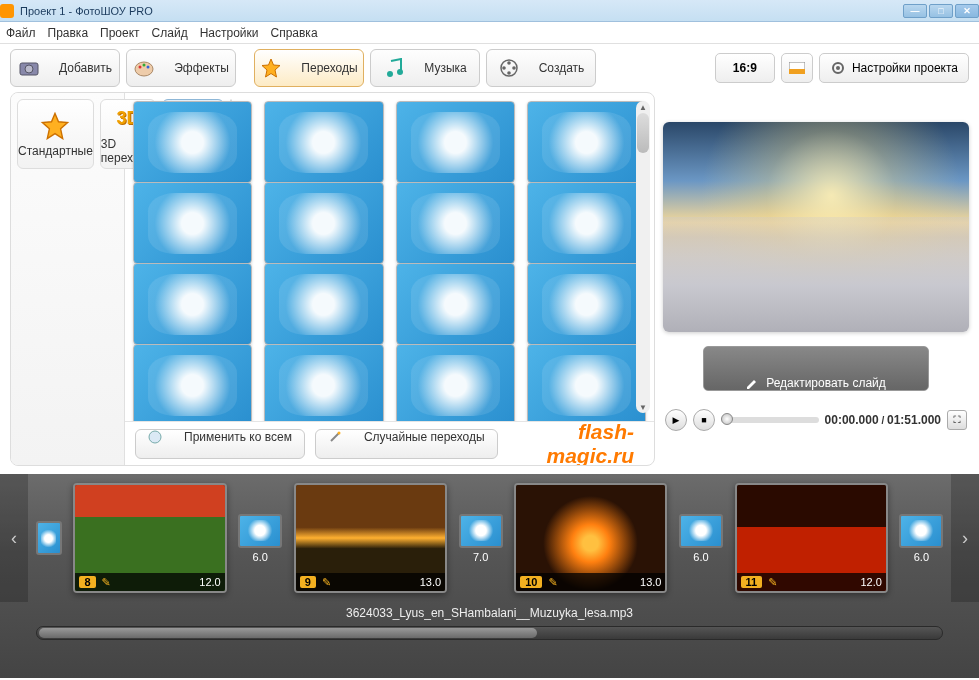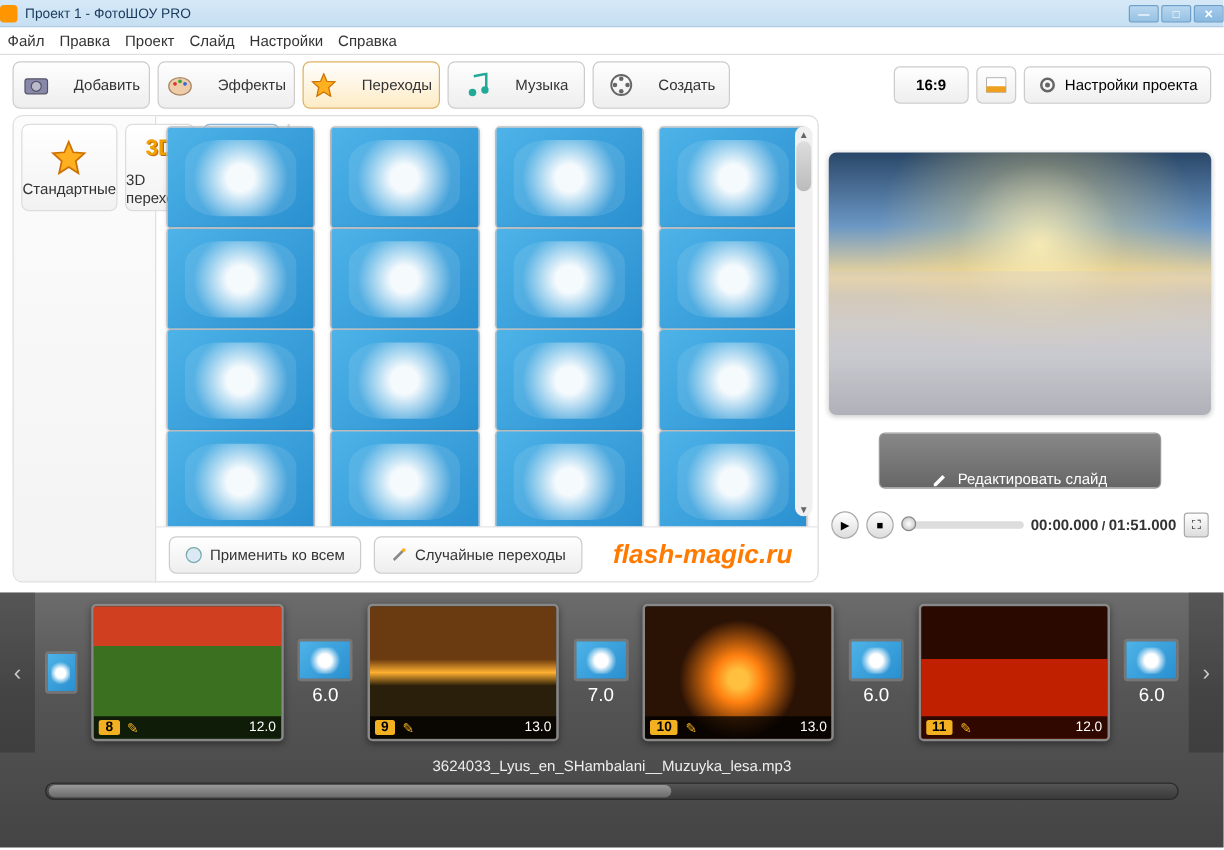--- a/index.html
+++ b/index.html
@@ -12,21 +12,21 @@
 .titlebar .winbtn { width: 24px; height: 14px; margin-left: 2px; background: linear-gradient(#b9d7ef,#96c1e3); border: 1px solid #6fa0c9; border-radius: 2px; display: flex; align-items: center; justify-content: center; color: #fff; font-size: 9px; cursor: pointer; font-weight: bold; }
 .titlebar .winbtn.close { background: linear-gradient(#a5caec,#88b8df); }
 
 
 .menubar { height: 22px; background: #fff; display: flex; align-items: center; padding: 0 6px; gap: 12px; border-bottom: 1px solid #e0e0e0; }
 .menubar .menuitem { color: #333; cursor: pointer; font-size: 12px; }
 
 
 .toolbar-row { height: 48px; background: #fff; display: flex; align-items: center; padding: 6px 10px; gap: 6px; }
 .tab-btn { height: 38px; min-width: 110px; border: 1px solid #ccc; border-radius: 6px; background: linear-gradient(#fefefe,#eee); display: flex; align-items: center; justify-content: center; gap: 19px; cursor: pointer; color: #333; }
-.tab-btn.active { background: linear-gradient(#fff,#fdebc5); border-color: #e0b060; }
+.tab-btn.active { background: linear-gradient(#fff,#fdebc5); border-color: #e0b060; margin-left: 12px; }
 .tab-btn .ticon { width: 22px; height: 22px; display: flex; align-items: center; justify-content: center; }
 .spacer { flex: 1; }
 .aspect { height: 30px; width: 60px; border: 1px solid #ccc; border-radius: 5px; background: linear-gradient(#fff,#eee); display: flex; align-items: center; justify-content: center; font-weight: bold; cursor: pointer; }
 .small-btn { height: 30px; width: 32px; border: 1px solid #ccc; border-radius: 5px; background: linear-gradient(#fff,#eee); display: flex; align-items: center; justify-content: center; cursor: pointer; }
 .proj-settings { height: 30px; padding: 0 10px; border: 1px solid #ccc; border-radius: 5px; background: linear-gradient(#fff,#eee); display: flex; align-items: center; gap: 6px; cursor: pointer; }
 
 
 .content { display: flex; height: 382px; padding: 0 10px 8px 10px; gap: 8px; }
 .left-panel { flex: 1; border: 1px solid #ddd; border-radius: 8px; display: flex; overflow: hidden; background: #fff; }
 .category-sidebar { width: 114px; background: linear-gradient(#fcfcfc,#f3f3f3); border-right: 1px solid #e0e0e0; display: flex; flex-direction: row; padding: 6px; gap: 6px; }
@@ -39,21 +39,21 @@
 .gallery { flex: 1; padding: 8px; display: grid; grid-template-columns: repeat(4, 1fr); gap: 12px; overflow: hidden; position: relative; }
 .gallery-scroll { position: absolute; right: 4px; top: 8px; bottom: 8px; width: 14px; background: #f0f0f0; border-radius: 7px; }
 .gallery-scroll .thumb-sc { position: absolute; top: 12px; left: 1px; right: 1px; height: 40px; background: linear-gradient(#ddd,#bbb); border-radius: 6px; }
 .gallery-scroll .arr { position: absolute; left: 0; right: 0; height: 12px; display: flex; align-items: center; justify-content: center; font-size: 8px; color: #666; }
 .gallery-scroll .arr.up { top: 0; }
 .gallery-scroll .arr.down { bottom: 0; }
 .thumb { aspect-ratio: 1.45; border: 1px solid #bbb; border-radius: 4px; background: linear-gradient(135deg,#4db3e8,#2a8fcf); box-shadow: 0 1px 3px rgba(0,0,0,0.15); position: relative; overflow: hidden; cursor: pointer; }
 .thumb::after { content: ''; position: absolute; inset: 12%; background: radial-gradient(circle at 50% 50%, rgba(255,255,255,0.95) 20%, rgba(255,255,255,0.1) 70%); border-radius: 30%; }
 
 .gallery-footer { height: 44px; border-top: 1px solid #e5e5e5; display: flex; align-items: center; padding: 0 10px; gap: 10px; }
-.gbtn { height: 30px; padding: 0 12px; border: 1px solid #ccc; border-radius: 6px; background: linear-gradient(#fff,#eee); display: flex; align-items: center; gap: 6px; cursor: pointer; color: #333; }
+.gbtn { height: 30px; padding: 0 12px; border: 1px solid #ccc; border-radius: 6px; background: linear-gradient(#fff,#eee); display: flex; align-items: flex-start; gap: 22px; cursor: pointer; color: #333; }
 .watermark { flex: 1; text-align: right; font-weight: bold; font-style: italic; color: #ff7a00; font-size: 21px; padding-right: 10px; }
 
 
 .right-panel { width: 306px; display: flex; flex-direction: column; gap: 8px; }
 .preview { height: 210px; border-radius: 6px; background: linear-gradient(180deg,#2a4768 0%,#6b97c4 28%,#f3d89a 48%,#e0cba0 55%,#f0f0f0 100%); position: relative; overflow: hidden; box-shadow: 0 1px 4px rgba(0,0,0,0.2); margin-top: 30px; }
 .preview .sunrays { position: absolute; inset: 0; background: radial-gradient(circle at 55% 35%, rgba(255,240,180,0.9) 0%, rgba(255,220,120,0.3) 30%, transparent 60%); }
 .preview .clouds { position: absolute; bottom: 0; left: 0; right: 0; height: 55%; background: linear-gradient(180deg, rgba(200,200,210,0.3), #c8c8cf 60%, #b0b0b8); }
 .preview .ptext { position: absolute; top: 48%; left: 0; right: 0; text-align: center; font-size: 20px; font-weight: bold; font-style: italic; color: #c04a00; text-shadow: 1px 1px 2px rgba(0,0,0,0.4); font-family: Georgia, serif; }
 .edit-slide { height: 45px; border: 1px solid #999; border-radius: 5px; background: linear-gradient(#888,#666); display: flex; align-items: flex-end; justify-content: center; gap: 8px; color: #fff; cursor: pointer; margin: 6px 40px 0; }
 .player { display: flex; align-items: center; gap: 6px; padding: 0 2px; margin-top: 10px; }
@@ -75,21 +75,21 @@
 .img2 { background: linear-gradient(#6a3a10 40%, #ffb030 50%, #2a1f0a 60%); }
 .img3 { background: radial-gradient(circle at 50% 55%, #ffc040 8%, #ff8010 20%, #2a1205 50%); }
 .img4 { background: linear-gradient(#2a0a00 40%, #c02000 40%); }
 .slide-card .cap { position: absolute; bottom: 0; left: 0; right: 0; height: 18px; background: rgba(0,0,0,0.75); display: flex; align-items: center; padding: 0 4px; gap: 6px; }
 .cap .num { background: #f3b020; color: #000; font-weight: bold; padding: 0 5px; border-radius: 2px; font-size: 11px; }
 .cap .pen { color: #f3b020; font-size: 11px; }
 .cap .dur { flex: 1; text-align: right; color: #fff; font-size: 11px; }
 .trans-card { width: 48px; display: flex; flex-direction: column; align-items: center; gap: 3px; }
 .trans-card .timg { width: 44px; height: 34px; border: 2px solid #777; border-radius: 3px; background: linear-gradient(135deg,#4db3e8,#2a8fcf); cursor: pointer; position: relative; overflow: hidden; }
 .trans-card .timg::after { content: ''; position: absolute; inset: 15%; background: radial-gradient(circle,#fff 30%,transparent 70%); }
-.trans-card .tdur { color: #fff; font-size: 15px; }
+.trans-card .tdur { color: #fff; font-size: 11px; }
 
 .audio-row { height: 22px; display: flex; align-items: center; justify-content: center; color: #eee; font-size: 11px; }
 .scrollbar-row { height: 20px; padding: 2px 36px; }
 .hscroll { height: 14px; background: linear-gradient(#555,#3a3a3a); border-radius: 7px; border: 1px solid #2a2a2a; position: relative; }
 .hscroll .hthumb { position: absolute; left: 2px; top: 1px; bottom: 1px; width: 55%; background: linear-gradient(#999,#6a6a6a); border-radius: 6px; }
 
 
 .star { fill: #ffb020; stroke: #cc7000; stroke-width: 1; }
 .gear-path { fill: none; stroke: #666; stroke-width: 2; }
 </style>

